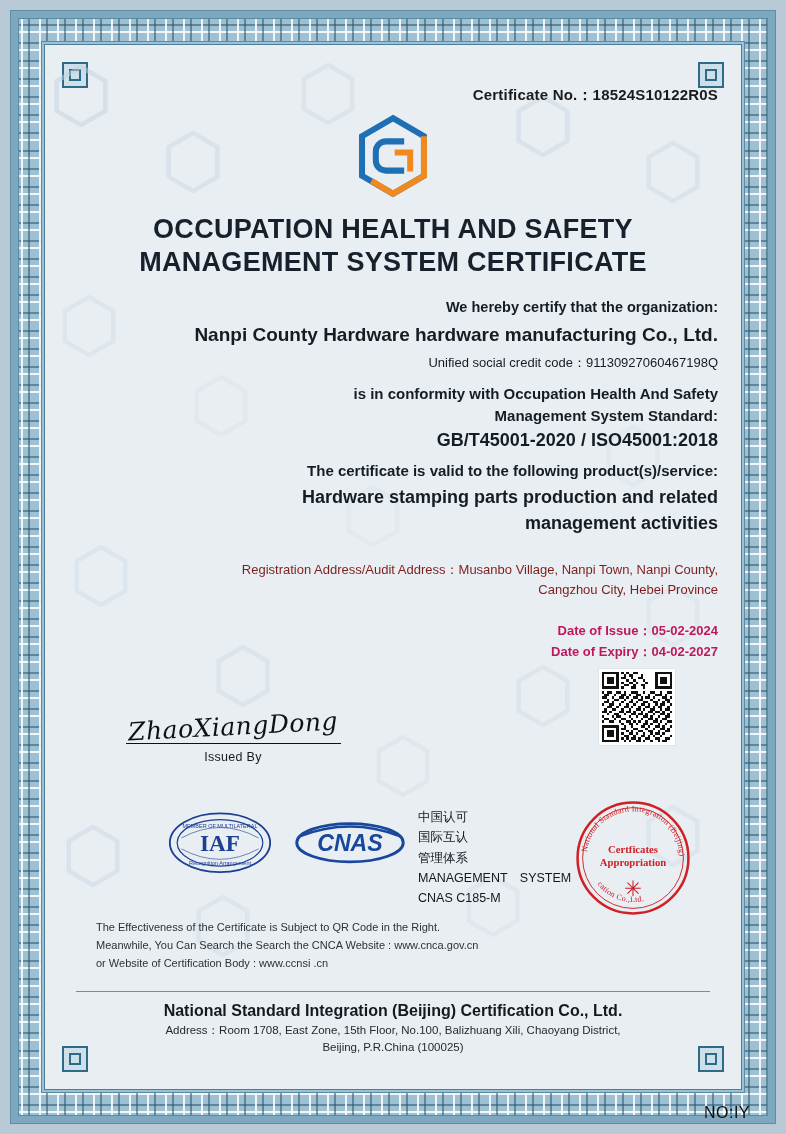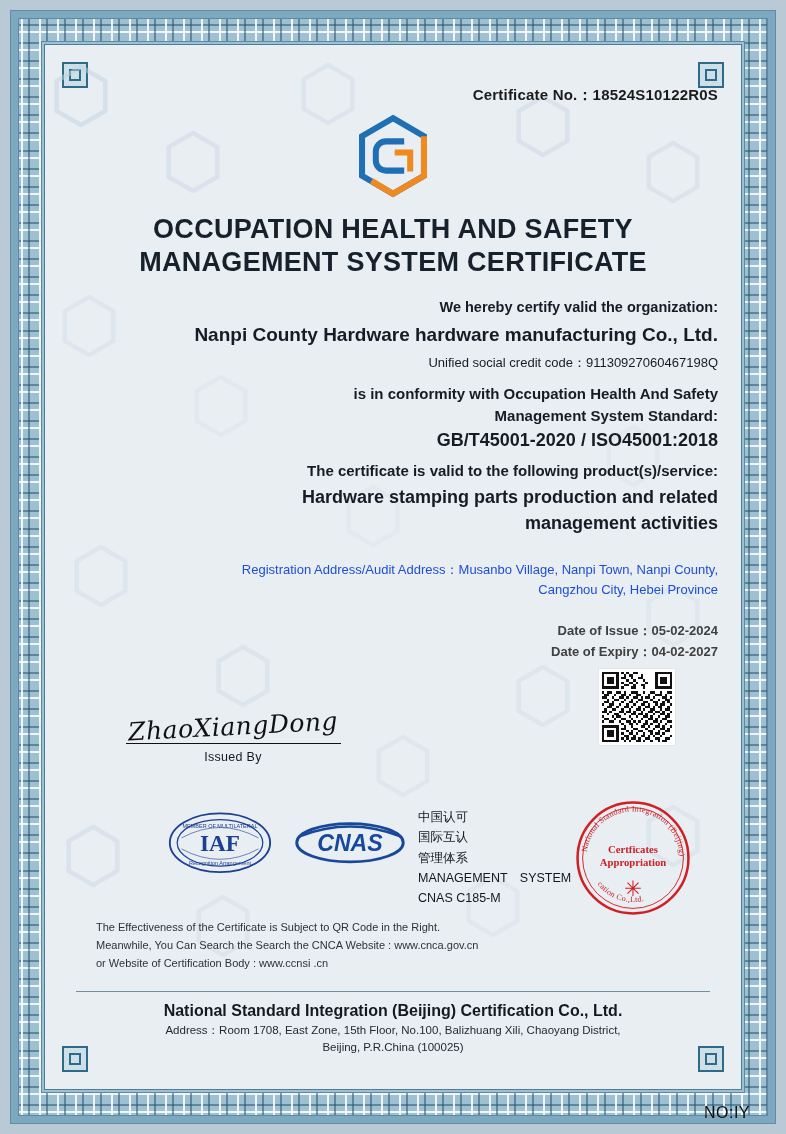--- a/index.html
+++ b/index.html
@@ -148,28 +148,28 @@
   }
   .scope {
     margin-top: 6px;
     font-size: 18px; font-weight: bold;
     line-height: 1.42;
   }
   .addr {
     margin-top: 24px;
     font-size: 13px;
     line-height: 1.5;
-    color: #1d4ed8;
+    color: #7f1d1d;
   }
   .dates {
     margin-top: 22px;
     font-size: 13px;
     font-weight: bold;
     line-height: 1.6;
-    color: #404040;
+    color: #be185d;
   }
   
   .qr {
     position: absolute;
     right: 42px; top: 606px;
     width: 78px; height: 78px;
     background: #fff;
     padding: 3px;
     border: 1px solid #dfe5ea;
   }
@@ -395,21 +395,21 @@
         </svg>
       </div>
     </div>
 
     <div class="title">
       <div>OCCUPATION HEALTH AND SAFETY</div>
       <div>MANAGEMENT SYSTEM CERTIFICATE</div>
     </div>
 
     <div class="block-right">
-      <div class="line-hereby">We hereby certify valid the organization:</div>
+      <div class="line-hereby">We hereby certify that the organization:</div>
       <div class="org-name">Nanpi County Hardware hardware manufacturing Co., Ltd.</div>
       <div class="credit">Unified social credit code：91130927060467198Q</div>
       <div class="conform">
         <div>is in conformity with Occupation Health And Safety</div>
         <div>Management System Standard:</div>
       </div>
       <div class="standard">GB/T45001-2020 / ISO45001:2018</div>
       <div class="valid-to">The certificate is valid to the following product(s)/service:</div>
       <div class="scope">
         <div>Hardware stamping parts production and related</div>

